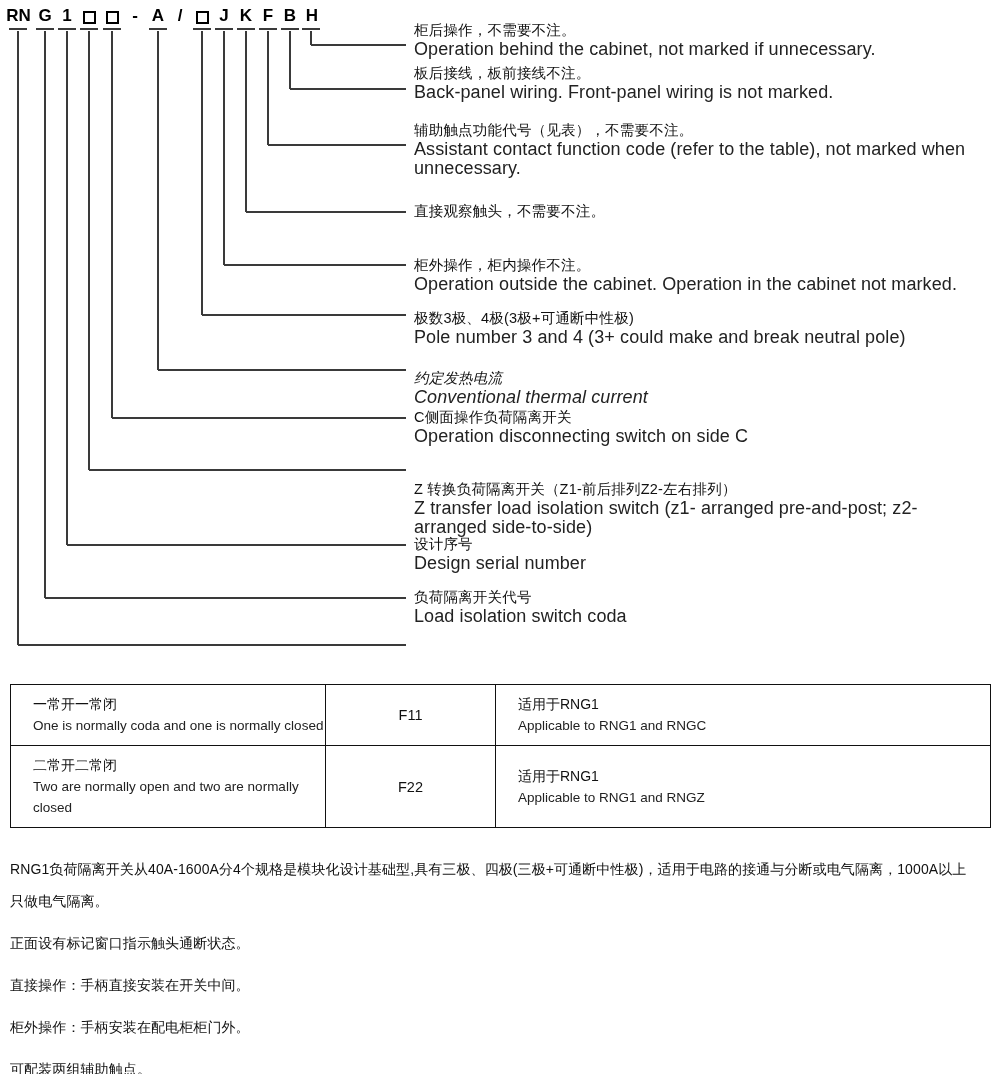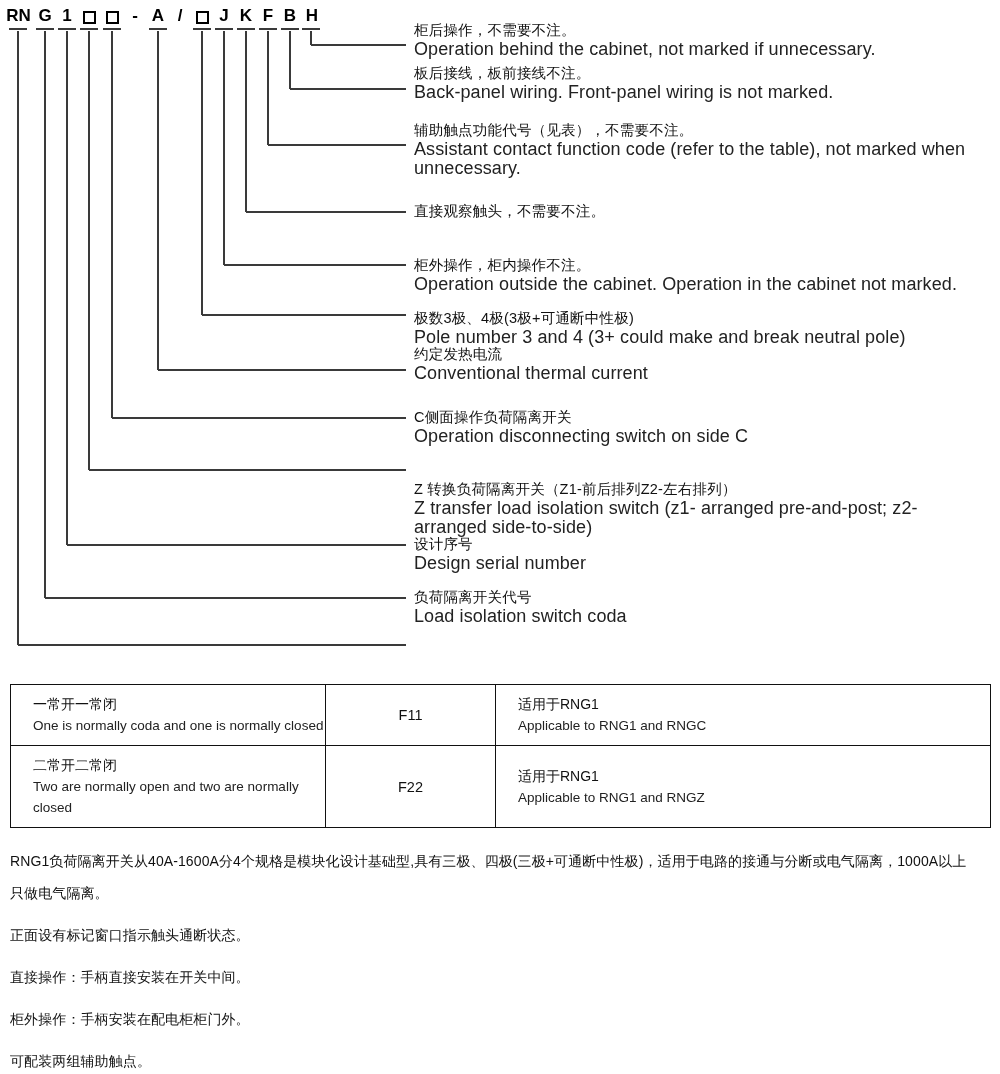--- a/index.html
+++ b/index.html
@@ -97,21 +97,21 @@
   }
 
   
   #description {
     position: absolute;
     left: 10px;
     top: 845px;
     width: 960px;
   }
   #description p {
-    margin: 0 0 10px 0;
+    margin: 8px 0 10px 0;
     font-size: 14px;
     line-height: 32px;
     color: #111;
     letter-spacing: 0.1px;
   }
 </style>
 </head>
 <body>
 
 <div id="designation-diagram">
@@ -173,21 +173,21 @@
     </div>
 
   <div id="leader-labels">
       <div class="leader-label" style="top: 21px;"><div class="label-cn">柜后操作，不需要不注。</div><div class="label-en">Operation behind the cabinet, not marked if unnecessary.</div></div>
       <div class="leader-label" style="top: 64px;"><div class="label-cn">板后接线，板前接线不注。</div><div class="label-en">Back-panel wiring. Front-panel wiring is not marked.</div></div>
       <div class="leader-label" style="top: 121px;"><div class="label-cn">辅助触点功能代号（见表），不需要不注。</div><div class="label-en">Assistant contact function code (refer to the table), not marked when
  unnecessary.</div></div>
       <div class="leader-label" style="top: 202px;"><div class="label-cn">直接观察触头，不需要不注。</div></div>
       <div class="leader-label" style="top: 256px;"><div class="label-cn">柜外操作，柜内操作不注。</div><div class="label-en">Operation outside the cabinet. Operation in the cabinet not marked.</div></div>
       <div class="leader-label" style="top: 309px;"><div class="label-cn">极数3极、4极(3极+可通断中性极)</div><div class="label-en">Pole number 3 and 4 (3+ could make and break neutral pole)</div></div>
-      <div class="leader-label" style="top: 345px;"><div class="label-cn">约定发热电流</div><div class="label-en">Conventional thermal current</div></div>
+      <div class="leader-label" style="top: 369px; font-style: italic;"><div class="label-cn">约定发热电流</div><div class="label-en">Conventional thermal current</div></div>
       <div class="leader-label" style="top: 408px;"><div class="label-cn">C侧面操作负荷隔离开关</div><div class="label-en">Operation disconnecting switch on side C</div></div>
       <div class="leader-label" style="top: 480px;"><div class="label-cn">Z 转换负荷隔离开关（Z1-前后排列Z2-左右排列）</div><div class="label-en">Z transfer load isolation switch  (z1- arranged pre-and-post; z2-
 arranged side-to-side)</div></div>
       <div class="leader-label" style="top: 535px;"><div class="label-cn">设计序号</div><div class="label-en">Design serial number</div></div>
       <div class="leader-label" style="top: 588px;"><div class="label-cn">负荷隔离开关代号</div><div class="label-en">Load isolation switch coda</div></div>
     </div>
 </div>
 
 <table id="contact-table">
   <colgroup>

